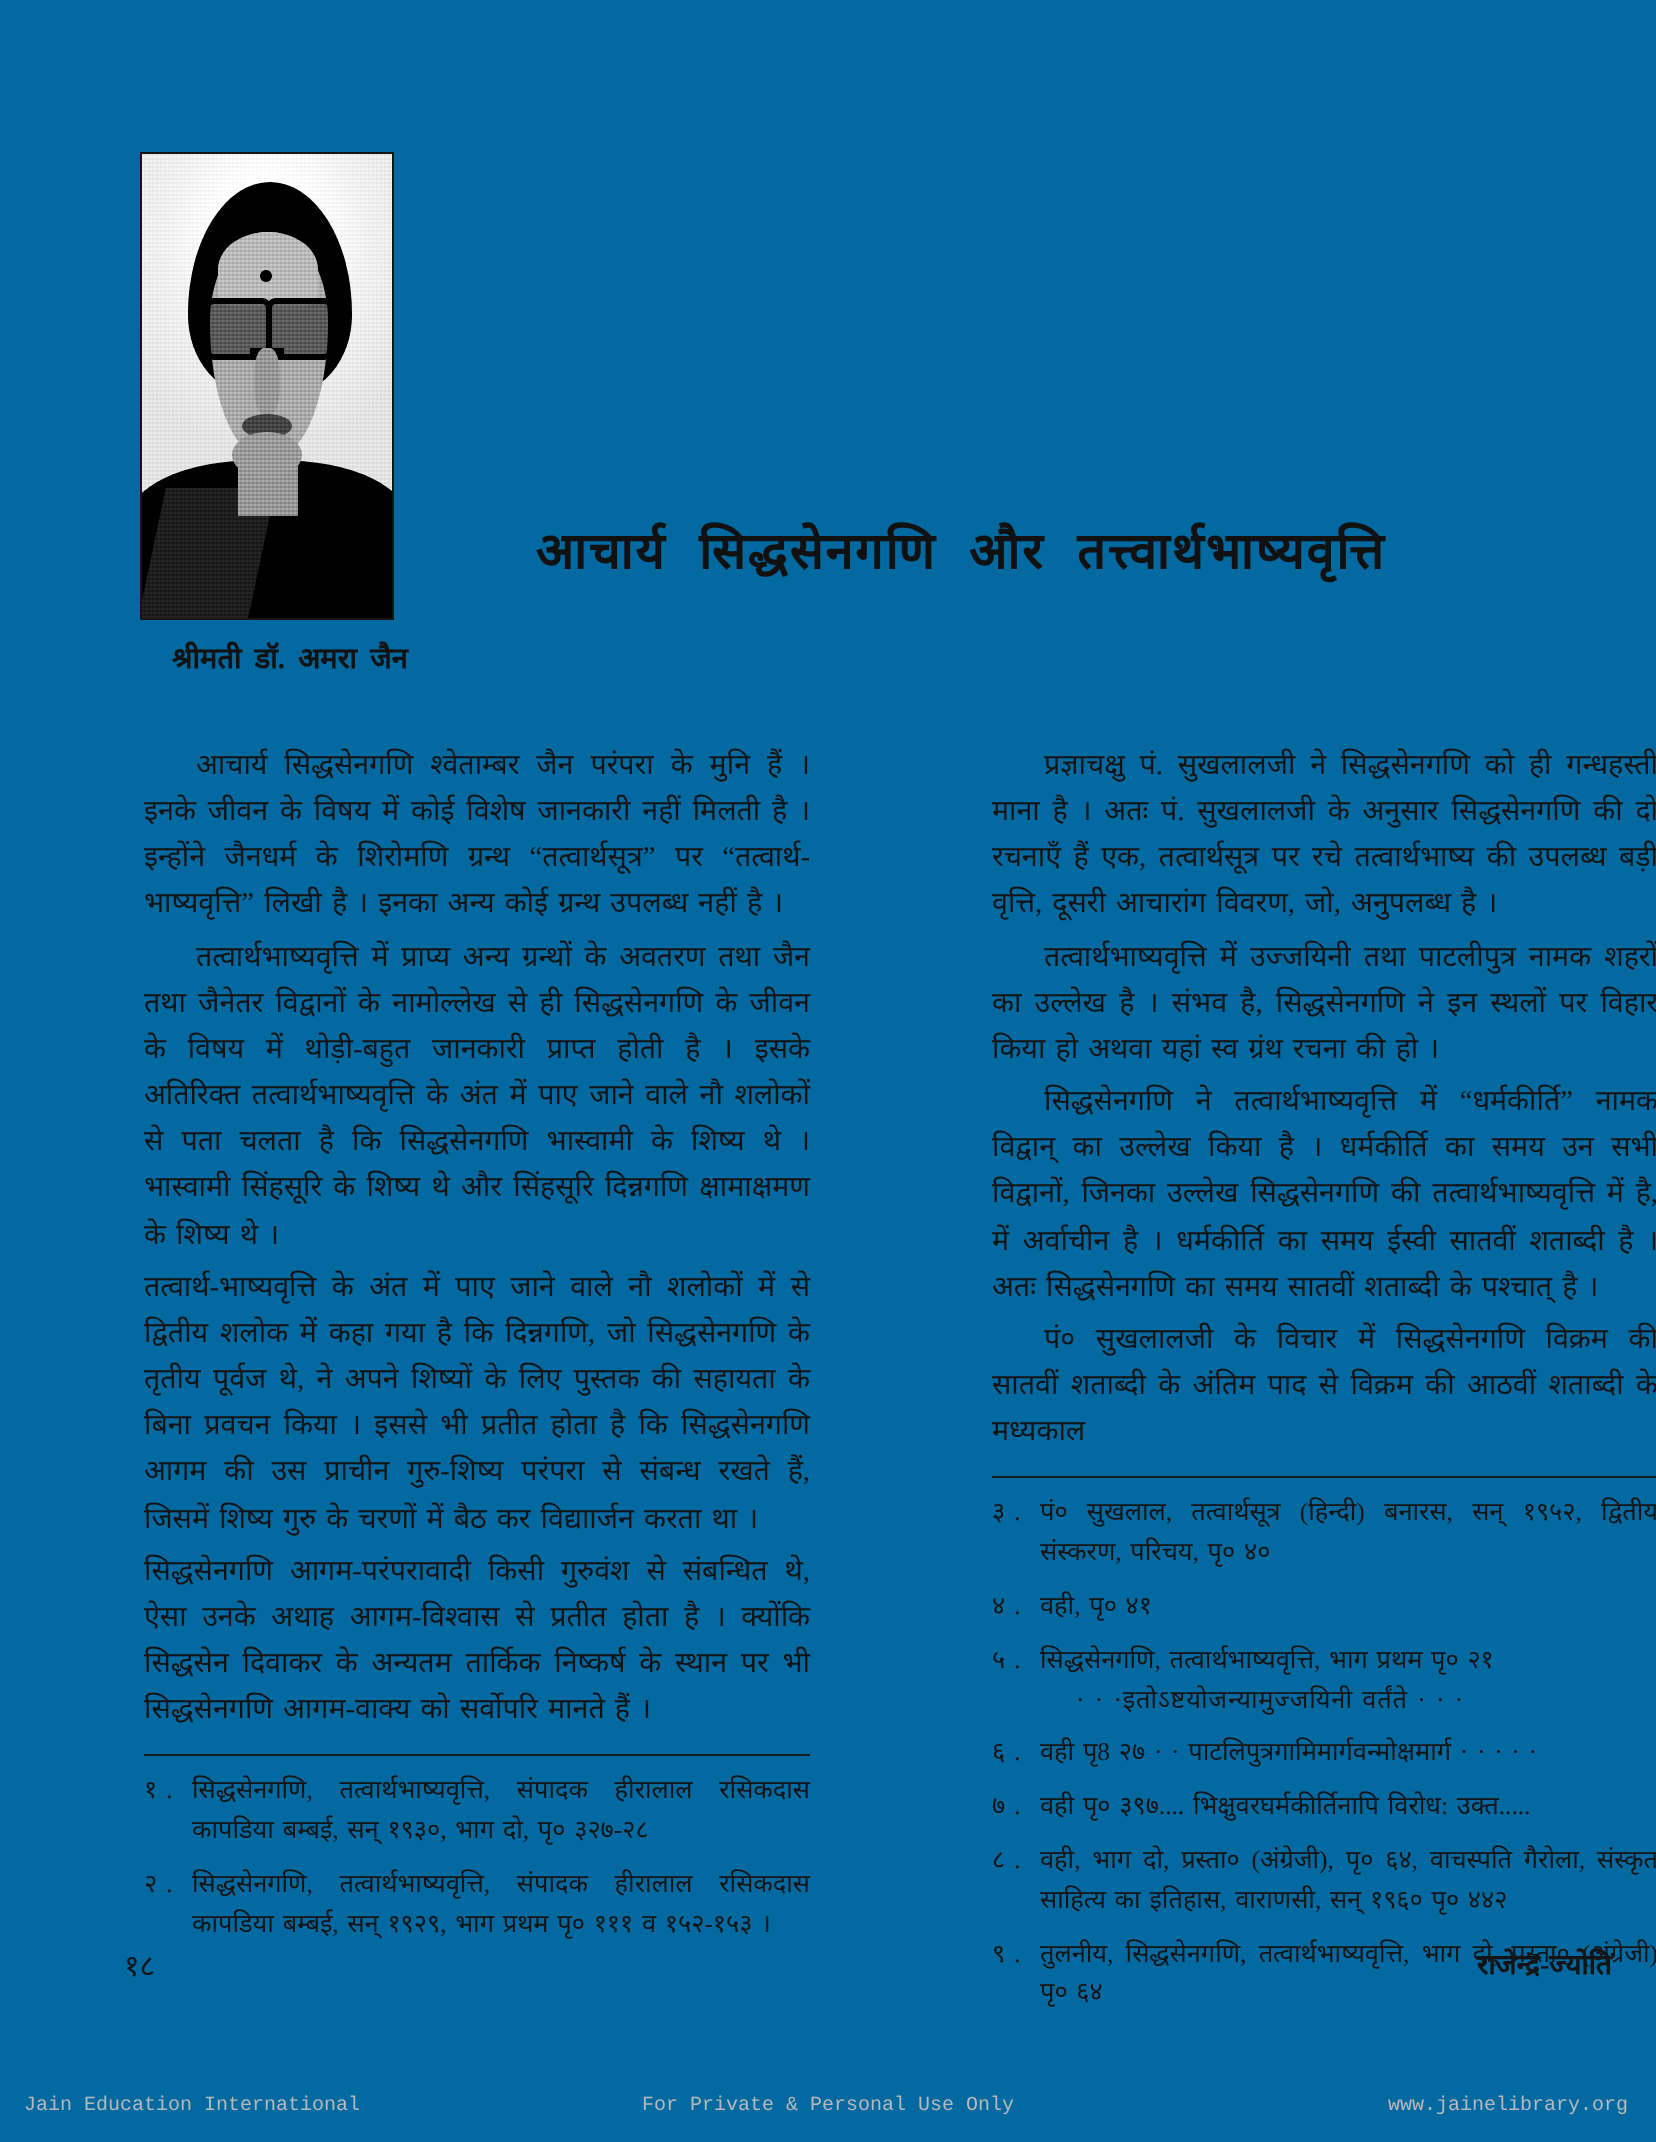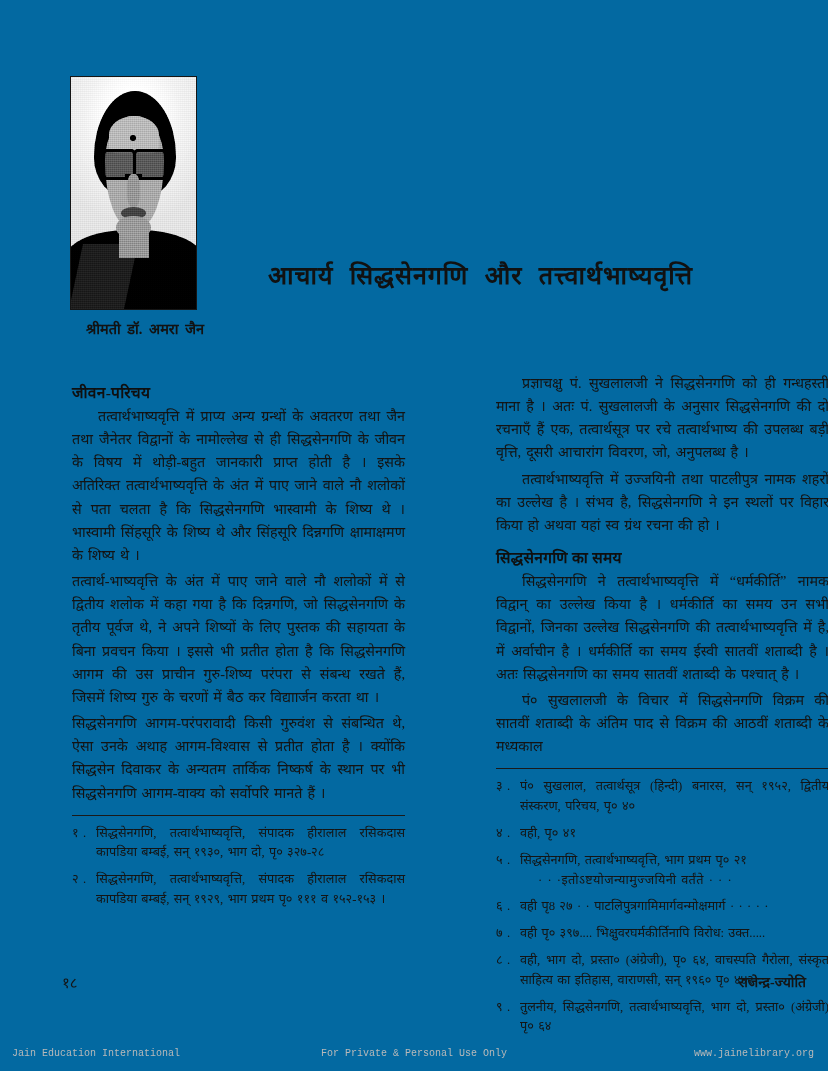--- a/index.html
+++ b/index.html
@@ -285,22 +285,22 @@
       <div class="ph-chin"></div>
       <div class="ph-grain"></div>
     </div>
 
     <h1 id="title">आचार्य  सिद्धसेनगणि  और  तत्त्वार्थभाष्यवृत्ति</h1>
     <div id="byline">श्रीमती डॉ. अमरा जैन</div>
   </div>
 
   <div class="column" id="col-left">
 
-
-    <h2 class="section-head">जीवन-परिचय</h2>
+    <p class="para indent">आचार्य सिद्धसेनगणि श्वेताम्बर जैन परंपरा के मुनि हैं । इनके जीवन के विषय में कोई विशेष जानकारी नहीं मिलती है । इन्होंने जैनधर्म के शिरोमणि ग्रन्थ “तत्वार्थसूत्र” पर “तत्वार्थ-भाष्यवृत्ति” लिखी है । इनका अन्य कोई ग्रन्थ उपलब्ध नहीं है ।</p>
+
 
     <p class="para indent">तत्वार्थभाष्यवृत्ति में प्राप्य अन्य ग्रन्थों के अवतरण तथा जैन तथा जैनेतर विद्वानों के नामोल्लेख से ही सिद्धसेनगणि के जीवन के विषय में थोड़ी-बहुत जानकारी प्राप्त होती है । इसके अतिरिक्त तत्वार्थभाष्यवृत्ति के अंत में पाए जाने वाले नौ शलोकों से पता चलता है कि सिद्धसेनगणि भास्वामी के शिष्य थे । भास्वामी सिंहसूरि के शिष्य थे और सिंहसूरि दिन्नगणि क्षामाक्षमण के शिष्य थे ।</p>
     <p class="para">तत्वार्थ-भाष्यवृत्ति के अंत में पाए जाने वाले नौ शलोकों में से द्वितीय शलोक में कहा गया है कि दिन्नगणि, जो सिद्धसेनगणि के तृतीय पूर्वज थे, ने अपने शिष्यों के लिए पुस्तक की सहायता के बिना प्रवचन किया । इससे भी प्रतीत होता है कि सिद्धसेनगणि आगम की उस प्राचीन गुरु-शिष्य परंपरा से संबन्ध रखते हैं, जिसमें शिष्य गुरु के चरणों में बैठ कर विद्याार्जन करता था ।</p>
     <p class="para">सिद्धसेनगणि आगम-परंपरावादी किसी गुरुवंश से संबन्धित थे, ऐसा उनके अथाह आगम-विश्वास से प्रतीत होता है । क्योंकि सिद्धसेन दिवाकर के अन्यतम तार्किक निष्कर्ष के स्थान पर भी सिद्धसेनगणि आगम-वाक्य को सर्वोपरि मानते हैं ।</p>
 
     <hr class="fn-rule">
 
     <div class="footnotes">
       <div class="fn">
         <span class="fn-num">१ .</span>
@@ -311,21 +311,20 @@
         <span class="fn-text">सिद्धसेनगणि,  तत्वार्थभाष्यवृत्ति,  संपादक  हीरालाल रसिकदास कापडिया बम्बई,  सन् १९२९, भाग प्रथम  पृ० १११ व १५२-१५३ ।</span>
       </div>
     </div>
   </div>
 
   <div class="column" id="col-right">
 
     <p class="para indent">प्रज्ञाचक्षु पं. सुखलालजी ने सिद्धसेनगणि को ही गन्धहस्ती माना है । अतः पं. सुखलालजी के अनुसार सिद्धसेनगणि की दो रचनाएँ हैं एक, तत्वार्थसूत्र पर रचे तत्वार्थभाष्य की उपलब्ध बड़ी वृत्ति, दूसरी आचारांग विवरण, जो, अनुपलब्ध है ।</p>
     <p class="para indent">तत्वार्थभाष्यवृत्ति में उज्जयिनी तथा पाटलीपुत्र नामक शहरों का उल्लेख है । संभव है, सिद्धसेनगणि ने इन स्थलों पर विहार किया हो अथवा यहां स्व ग्रंथ रचना की हो ।</p>
 
-    <h2 class="section-head">सिद्धसेनगणि का समय</h2>
 
     <p class="para indent">सिद्धसेनगणि ने तत्वार्थभाष्यवृत्ति में “धर्मकीर्ति” नामक विद्वान् का उल्लेख किया है । धर्मकीर्ति का समय उन सभी विद्वानों, जिनका उल्लेख सिद्धसेनगणि की तत्वार्थभाष्यवृत्ति में है, में अर्वाचीन है । धर्मकीर्ति का समय ईस्वी सातवीं शताब्दी है । अतः सिद्धसेनगणि का समय सातवीं शताब्दी के पश्चात् है ।</p>
     <p class="para indent">पं० सुखलालजी के विचार में सिद्धसेनगणि विक्रम की सातवीं शताब्दी के अंतिम पाद से विक्रम की आठवीं शताब्दी के मध्यकाल</p>
 
     <hr class="fn-rule">
 
     <div class="footnotes">
       <div class="fn">
         <span class="fn-num">३ .</span>
         <span class="fn-text">पं० सुखलाल, तत्वार्थसूत्र (हिन्दी) बनारस, सन् १९५२, द्वितीय संस्करण, परिचय, पृ० ४०</span>

